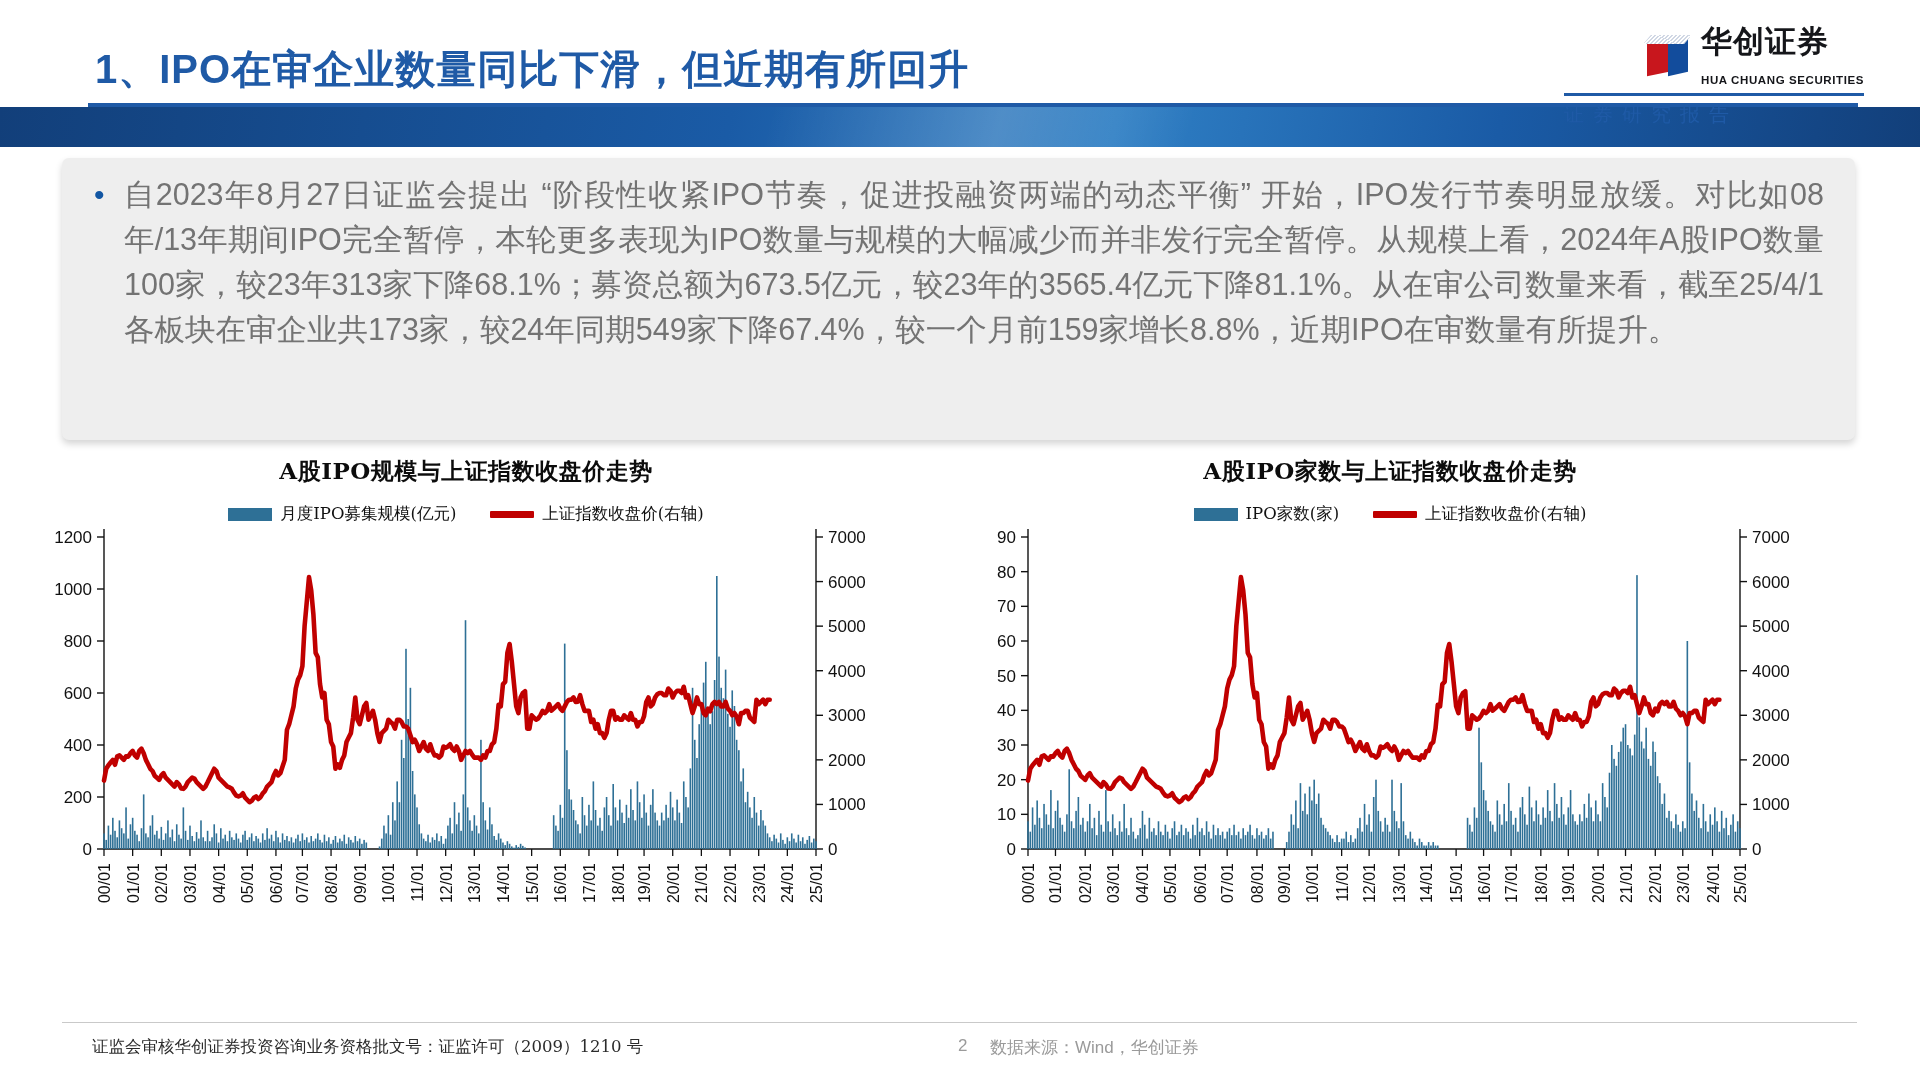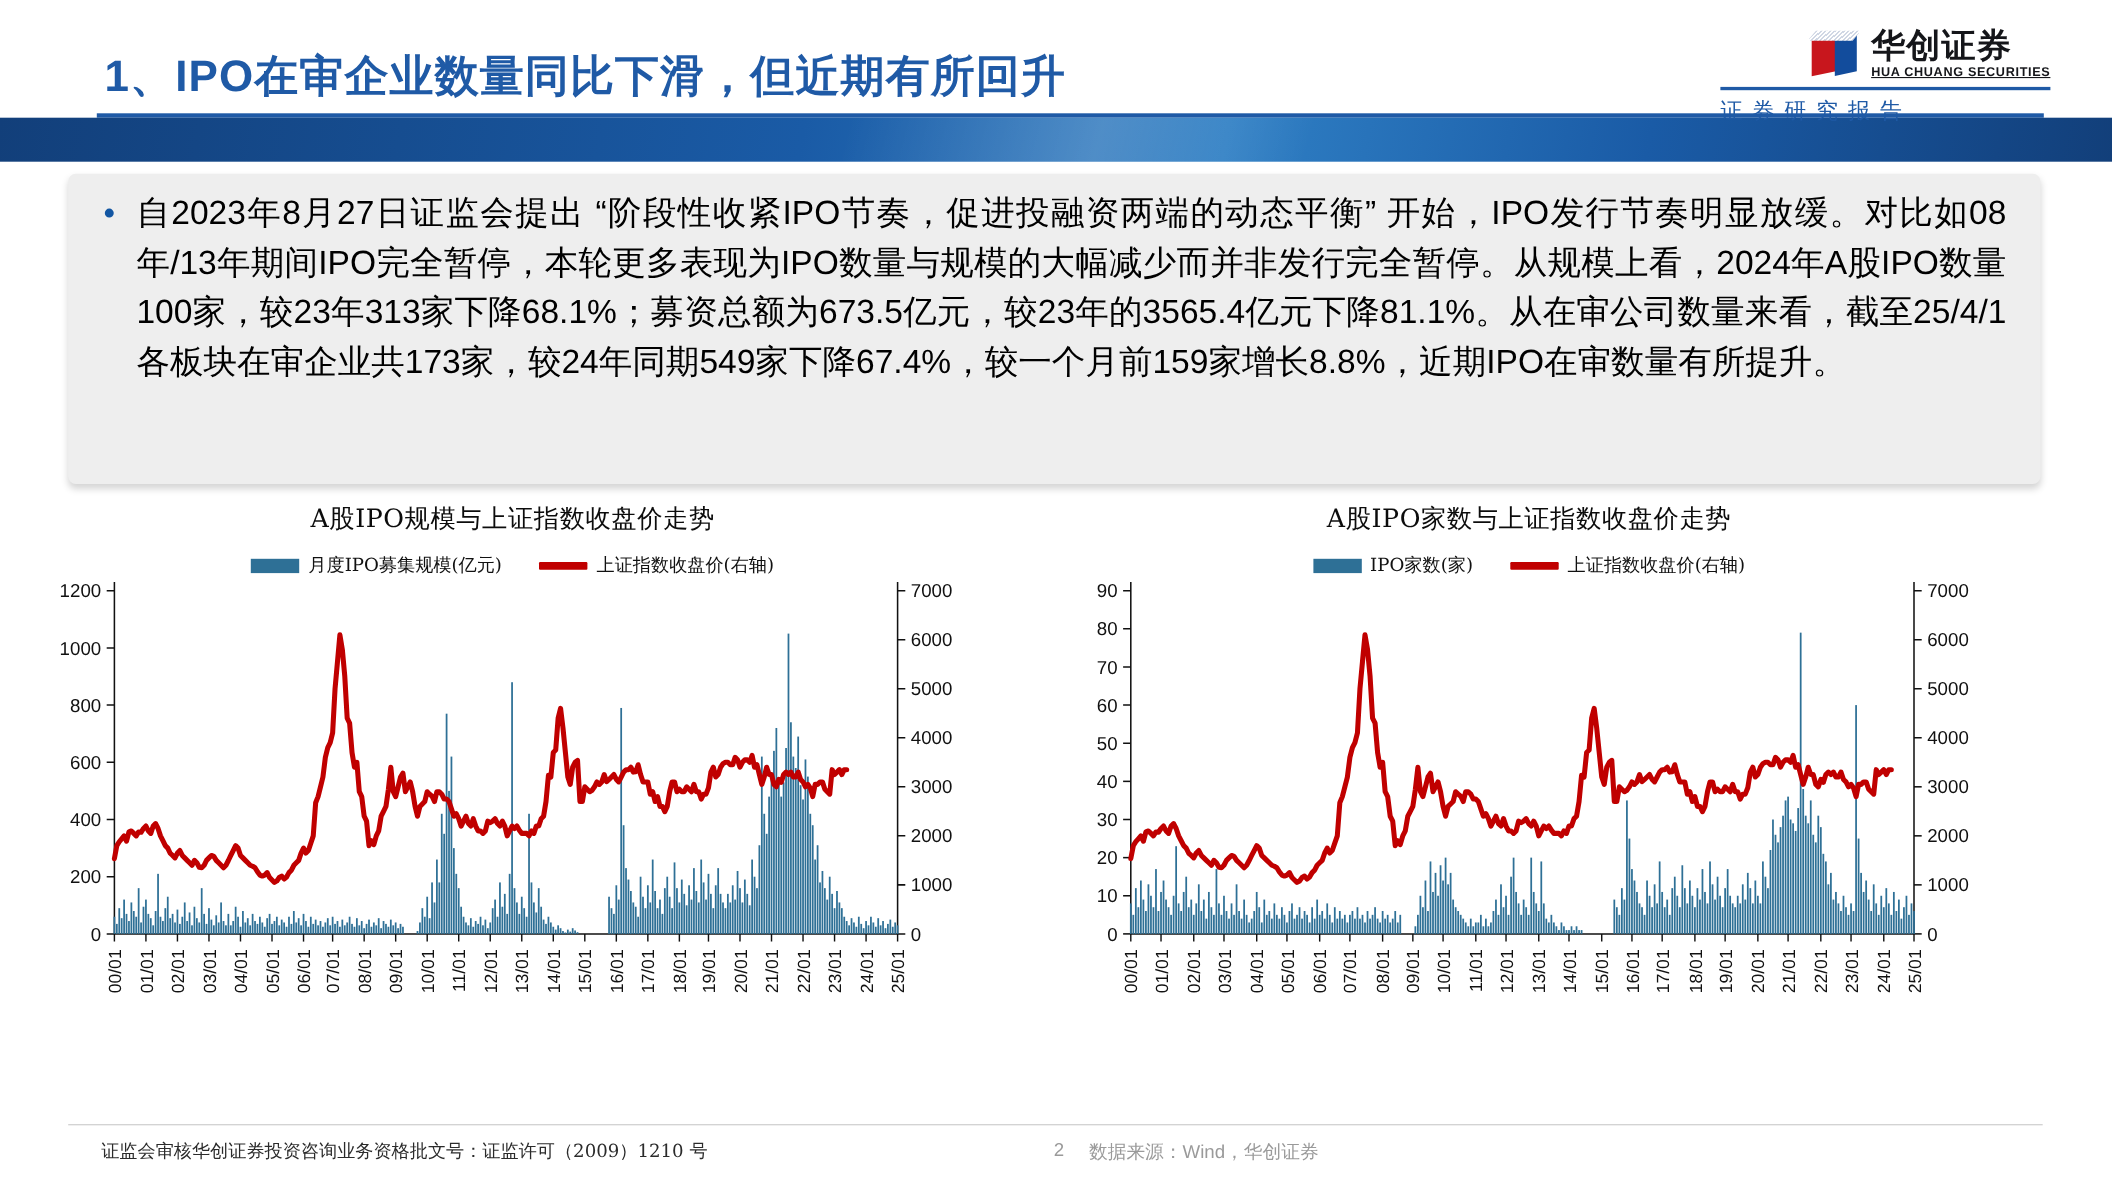--- a/index.html
+++ b/index.html
@@ -39,43 +39,43 @@
   #logo-mark .lm-blue{
     position:absolute;left:23px;top:6px;width:20px;height:34px;background:#124c9c;
     transform:skewY(-12deg);
   }
   #logo-mark .lm-top{
     position:absolute;left:2px;top:1px;width:41px;height:9px;
     background:repeating-linear-gradient(105deg,#d0d7e4 0 2px,#ffffff 2px 4px);
     transform:skewX(-40deg);
   }
   #logo-cn{font-size:31px;font-weight:bold;color:#15161a;letter-spacing:1px;line-height:1;}
-  #logo-en{font-size:11.5px;font-weight:bold;color:#15161a;letter-spacing:.6px;margin-top:3px;text-decoration:underline;}
+  #logo-en{font-size:11.5px;font-weight:bold;color:#15161a;letter-spacing:.6px;margin-top:17px;}
   #logo-divider{margin:7px 0 5px 0;height:3px;background:#1f5aa6;width:300px;}
   #logo-sub{font-size:20px;color:#1f5aa6;letter-spacing:9px;font-weight:500;}
   
   #callout{
     position:absolute;left:62px;top:158px;width:1793px;height:282px;
     background:#eeeeee;border-radius:7px;
     box-shadow:0 4px 7px rgba(0,0,0,.17);
   }
   #callout-bullet{
     position:absolute;left:32px;top:22px;font-size:30px;color:#1256a3;line-height:1;
   }
   #callout-text{
     position:absolute;left:62px;top:14px;width:1700px;
-    font-size:30.5px;line-height:1.48;color:#000000;
+    font-size:30.5px;line-height:1.48;color:#737373;
     letter-spacing:0px;text-align:justify;
   }
   
   .chart-wrap{position:absolute;top:452px;width:880px;height:560px;}
   #chart-left{left:26px;}
   #chart-right{left:950px;}
   .chart-title{
-    text-align:center;font-size:23px;font-weight:normal;color:#0c0c0c;
+    text-align:center;font-size:23px;font-weight:bold;color:#0c0c0c;
     font-family:"DejaVu Serif","Liberation Serif",serif;
     letter-spacing:.5px;margin:0;padding-top:4px;
   }
   .chart-legend{
     display:flex;justify-content:center;align-items:center;gap:34px;
     margin-top:16px;font-size:16.5px;color:#111;
     font-family:"DejaVu Serif","Liberation Serif",serif;
   }
   .legend-item{display:flex;align-items:center;gap:8px;}
   .legend-swatch-bar{width:44px;height:13px;background:#2e7096;display:block;}

